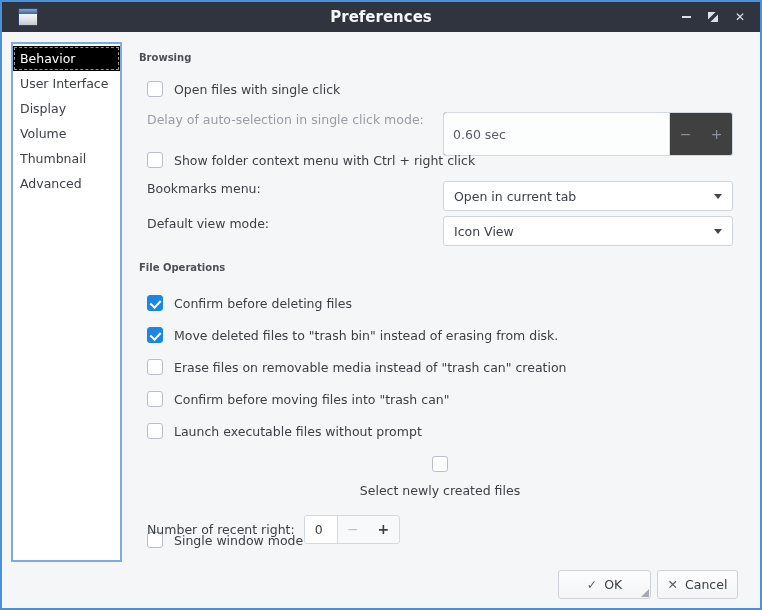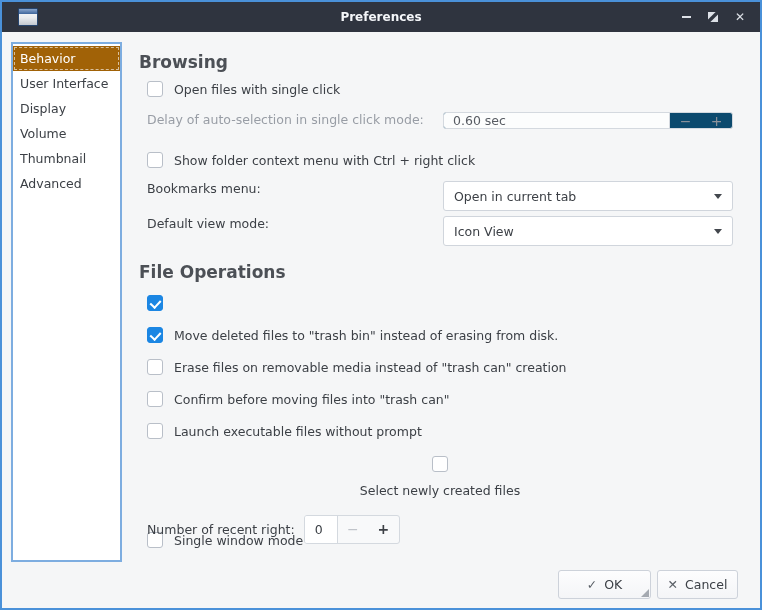--- a/index.html
+++ b/index.html
@@ -11,51 +11,51 @@
 
   
   .titlebar { position:absolute; left:0; top:0; right:0; height:30px; background:#2f343f;
               display:flex; align-items:center; }
   .win-icon { position:absolute; left:16px; top:6px; width:20px; height:18px;
               border:1px solid #27456e; border-radius:1px;
               background:linear-gradient(#fdfdfe 0%,#e9ebee 55%,#c3c8cf 100%); }
   .win-icon::before { content:''; position:absolute; left:0; right:0; top:0; height:5px;
               background:linear-gradient(#8aa6cd,#3e659b); }
   .title { position:absolute; left:0; right:0; text-align:center; color:#f4f6f9;
-           font-weight:bold; font-size:12px; pointer-events:none; }
+           font-weight:bold; font-size:15px; pointer-events:none; }
   .tb-controls { position:absolute; right:10px; top:0; height:30px; display:flex; align-items:center; gap:7px; }
   .tb-btn { width:20px; height:22px; display:flex; align-items:center; justify-content:center;
             color:#dde1e7; font-size:12px; cursor:default; }
   .min-glyph { width:9px; height:2px; background:#dde1e7; display:inline-block; }
   .close-glyph { font-weight:bold; font-size:12px; }
 
   
   .sidebar { position:absolute; left:9px; top:40px; width:111px; height:520px;
              background:#ffffff; border:2px solid #7dade0; padding-top:2px; }
   .side-item { height:25px; line-height:25px; padding:0 7px; color:#3c4046; white-space:nowrap; overflow:hidden; }
-  .side-item.selected { background:#a16207; color:#ffffff; outline:1px dashed rgba(255,255,255,0.6); outline-offset:-2px; }
-
-  
-  .section-h { position:absolute; left:137px; font-weight:bold; font-size:17px; color:#4c5056; white-space:nowrap; }
+  .side-item.selected { background:#000000; color:#ffffff; outline:1px dashed rgba(255,255,255,0.6); outline-offset:-2px; }
+
+  
+  .section-h { position:absolute; left:137px; font-weight:bold; font-size:10px; color:#4c5056; white-space:nowrap; }
   .h-browsing { top:50px; }
   .h-fileops { top:260px; }
 
   .check-row { position:absolute; left:145px; right:27px; height:16px;
                display:flex; align-items:center; gap:11px; white-space:nowrap; }
   .cbox { flex:0 0 16px; width:16px; height:16px; background:#ffffff;
           border:1px solid #b9bfc8; border-radius:3px; position:relative; }
   .cbox.checked { background:#1b86e3; border-color:#1b86e3; }
   .cbox.checked::after { content:''; position:absolute; left:4px; top:1.5px; width:5px; height:8px;
           border:solid #ffffff; border-width:0 2px 2px 0; transform:rotate(43deg); }
 
   .form-row { position:absolute; left:145px; right:27px; height:30px; display:flex; align-items:flex-start; }
   .form-label { white-space:nowrap; overflow:hidden; max-width:calc(100% - 295px); }
   .dim { color:#989da5; }
 
-  .spinbox { position:absolute; right:0; top:0; width:290px; height:17px; background:#0c4a6e;
+  .spinbox { position:absolute; right:0; top:0; width:290px; height:44px; background:#404040;
              border:1px solid #d4d9df; border-radius:3px; display:flex; align-items:stretch; overflow:hidden; }
   .spin-entry { flex:1; display:flex; align-items:center; padding-left:9px; color:#575b62; background:#fcfdfd; }
   .spin-sep { width:1px; background:#d4d9df; }
   .spin-btn { width:31px; display:flex; align-items:center; justify-content:center;
               color:#8d929b; font-size:14px; }
 
   .combo { position:absolute; right:0; top:0; width:290px; height:30px; background:#ffffff;
            border:1px solid #d0d5dc; border-radius:3px; display:flex; align-items:center;
            padding:0 10px; color:#3c4046; }
   .combo-arrow { margin-left:auto; width:0; height:0; border-left:4.5px solid transparent;
@@ -148,20 +148,21 @@
     <div class="combo">
       <span>Open in current tab</span>
       <span class="combo-arrow"></span>
     </div>
   </div>
 
   <div class="section-h h-fileops">File Operations</div>
 
   <div class="check-row" style="top:293px;">
     <span class="cbox checked"></span>
+    <span>Confirm before deleting files</span>
   </div>
   <div class="check-row" style="top:325px;">
     <span class="cbox checked"></span>
     <span>Move deleted files to "trash bin" instead of erasing from disk.</span>
   </div>
   <div class="check-row" style="top:357px;">
     <span class="cbox"></span>
     <span>Erase files on removable media instead of "trash can" creation</span>
   </div>
   <div class="check-row" style="top:389px;">

